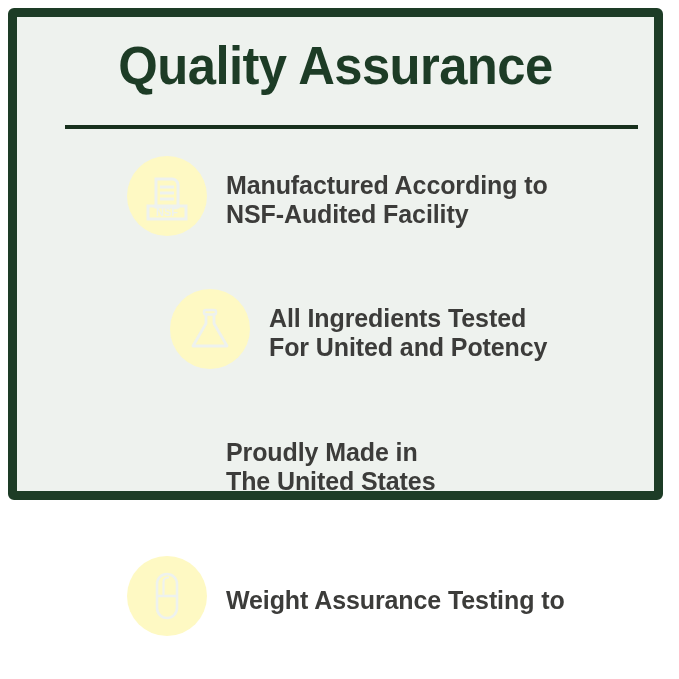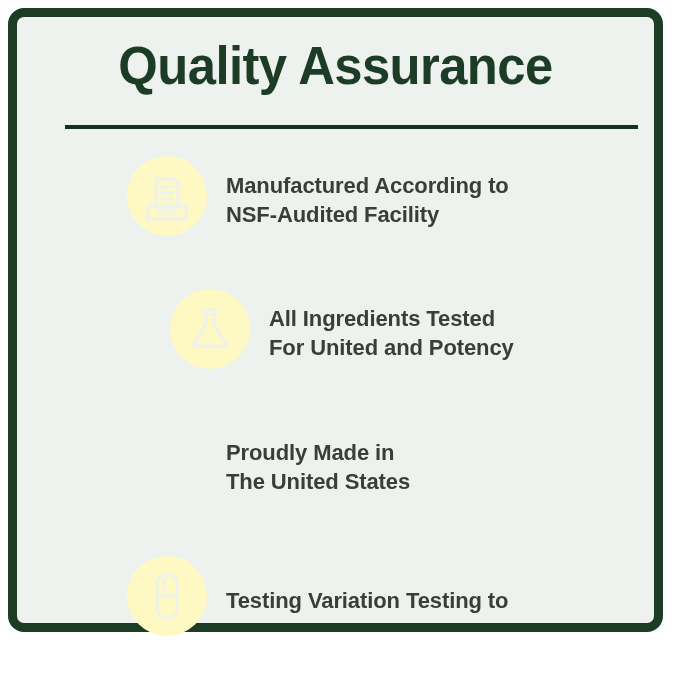--- a/index.html
+++ b/index.html
@@ -20,25 +20,25 @@
     height: 679px;
     background: #ffffff;
   }
 
   
   .card {
     position: absolute;
     left: 8px;
     top: 8px;
     width: 655px;
-    height: 624px;
+    height: 492px;
     box-sizing: border-box;
     background: #eef2ee;
     border: 9px solid #1d3c26;
-    border-radius: 16px;
+    border-radius: 6px;
   }
 
   
   .title {
     position: absolute;
     left: 0;
     top: 20px;
     width: 100%;
     text-align: center;
     color: #1d3c26;
@@ -101,21 +101,21 @@
     position: absolute;
     left: 209px;
     top: 0;
     width: 420px;
     height: 110px;
     display: flex;
     flex-direction: column;
     justify-content: center;
     color: #3c3c3a;
     font-family: "Liberation Sans Narrow", "Liberation Sans", sans-serif;
-    font-size: 22px;
+    font-size: 25px;
     font-weight: bold;
     line-height: 29px;
     letter-spacing: -0.1px;
   }
   .row-text .ln { display: block; white-space: nowrap; }
 </style>
 </head>
 <body>
 
 <div id="page">
@@ -172,19 +172,19 @@
       <div class="row row-3">
         <div class="icon-wrap">
           <svg width="56" height="56" viewBox="0 0 56 56" aria-hidden="true">
             <rect x="18" y="6" width="20" height="44" rx="10" fill="none" stroke="#eef2ee" stroke-width="2.6"></rect>
             <line x1="18" y1="28" x2="38" y2="28" stroke="#eef2ee" stroke-width="2.6"></line>
 
             <path d="M24.5 26 v-12 a4.5 4.5 0 0 1 4.5 -4.5" fill="none" stroke="#eef2ee" stroke-width="2.2" stroke-linecap="round"></path>
           </svg>
         </div>
         <div class="row-text">
-          <span class="ln">Testing Variation Testing to</span>
+          <span class="ln">Weight Assurance Testing to</span>
         </div>
       </div>
 
     </div>
   </div>
 </div>
 
 </body></html>

